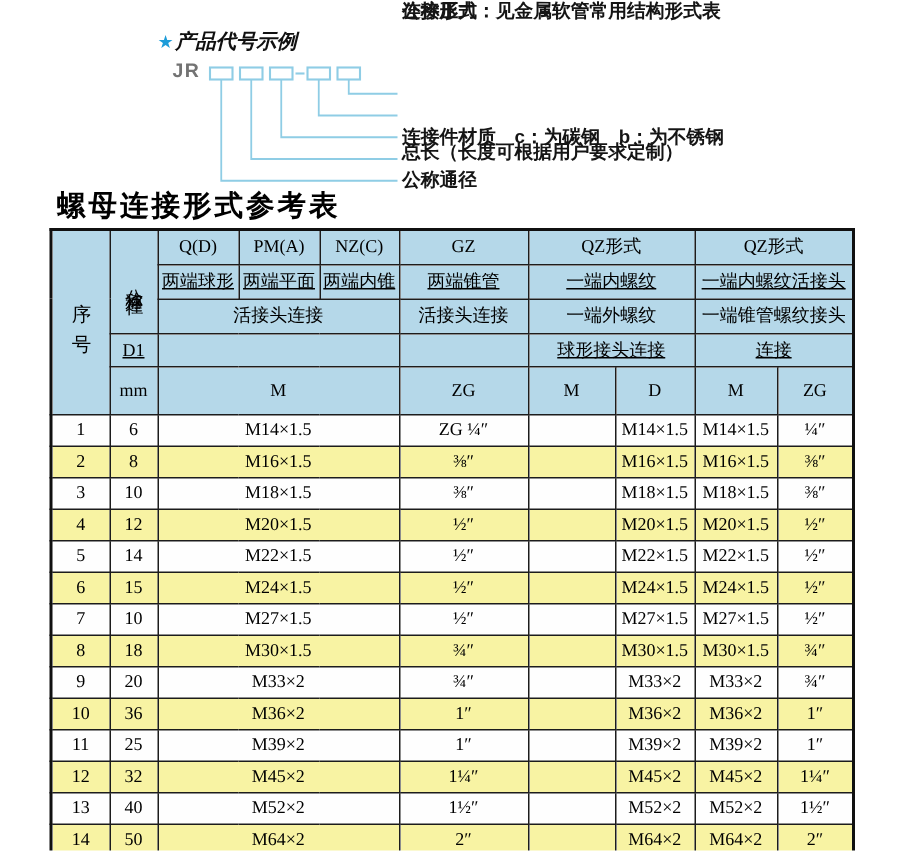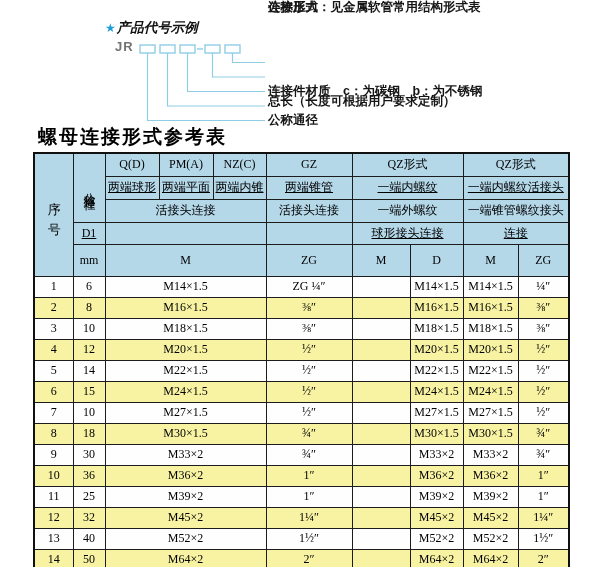--- a/index.html
+++ b/index.html
@@ -243,21 +243,21 @@
     <td>18</td>
     <td colspan="3">M30×1.5</td>
     <td>¾″</td>
     <td></td>
     <td>M30×1.5</td>
     <td>M30×1.5</td>
     <td>¾″</td>
   </tr>
       <tr>
     <td>9</td>
-    <td>30</td>
+    <td>20</td>
     <td colspan="3">M33×2</td>
     <td>¾″</td>
     <td></td>
     <td>M33×2</td>
     <td>M33×2</td>
     <td>¾″</td>
   </tr>
       <tr>
     <td>10</td>
     <td>36</td>

